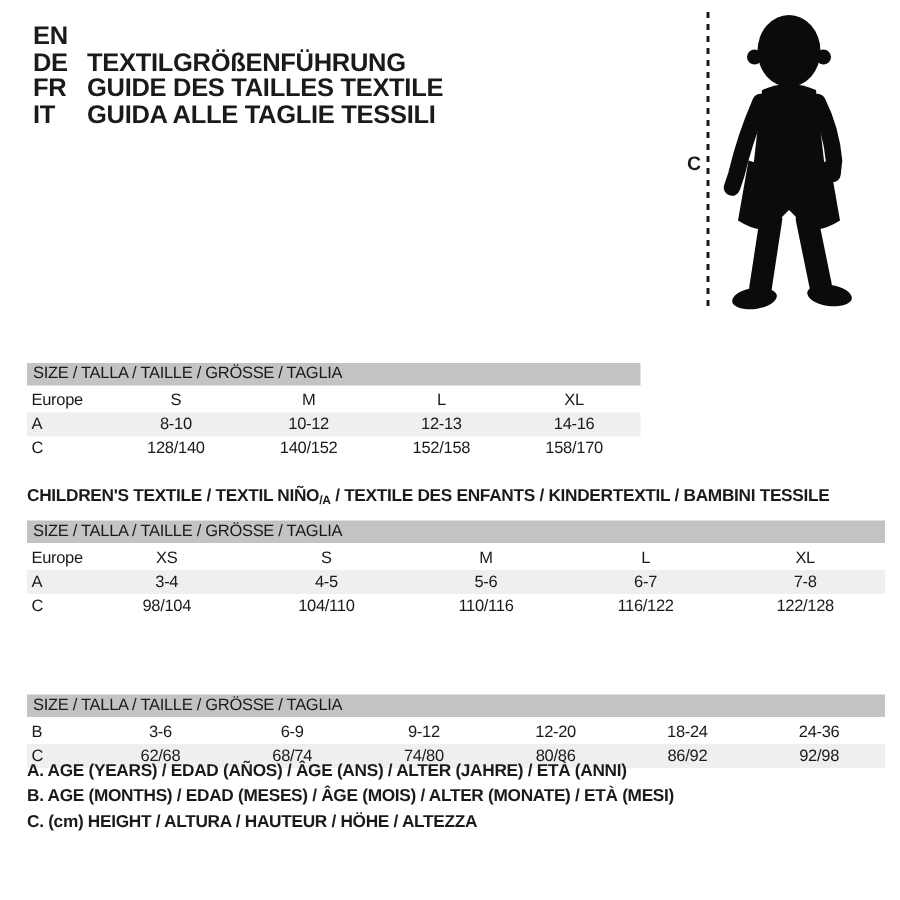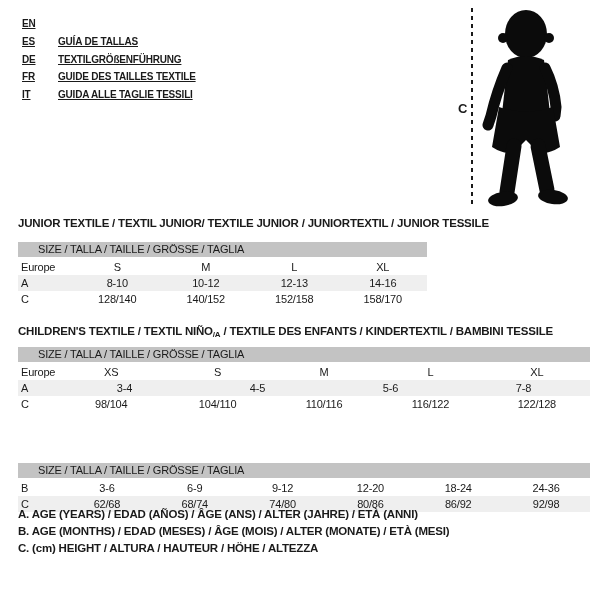--- a/index.html
+++ b/index.html
@@ -7,62 +7,58 @@
     --bar:#c3c3c3;
     --alt:#efefef;
     --ink:#1a1a1a;
   }
   *{margin:0;padding:0;box-sizing:border-box;}
   html,body{background:#fff;}
   body{font-family:"Liberation Sans","DejaVu Sans",sans-serif;color:var(--ink);}
   .canvas{position:relative;width:600px;height:600px;background:#fff;overflow:hidden;}
 
   
-  .langs{position:absolute;left:22px;top:15px;font-weight:bold;font-size:10px;letter-spacing:-0.2px;text-decoration:underline;}
+  .langs{position:absolute;left:22px;top:15px;font-weight:bold;font-size:17px;letter-spacing:-0.2px;}
   .lang-row{display:flex;height:17.7px;align-items:center;}
   .lang-code{width:36px;}
 
   
   .dotline{position:absolute;left:471px;top:8px;width:2px;height:198px;
     background:repeating-linear-gradient(to bottom,#1a1a1a 0 4px,transparent 4px 8px);}
   .c-label{position:absolute;left:458px;top:101px;font-weight:bold;font-size:13px;}
   .baby{position:absolute;left:478px;top:4px;}
 
   
   .sec-title{position:absolute;left:18px;font-weight:bold;font-size:11.5px;letter-spacing:-0.2px;white-space:nowrap;}
   .subsc{font-size:8px;vertical-align:-2px;}
 
   
   .table{position:absolute;left:18px;}
-  .size-bar{height:15px;line-height:15px;background:var(--bar);padding-left:20px;
+  .size-bar{height:15px;line-height:15px;background:var(--bar);padding-left:4px;
     font-size:11px;letter-spacing:-0.2px;margin-bottom:2px;}
-  .trow{display:flex;height:16px;line-height:16px;font-size:11px;letter-spacing:-0.2px;}
+  .trow{display:flex;height:16px;line-height:16px;font-size:11px;letter-spacing:-0.2px;justify-content:flex-end;}
   .trow.alt{background:var(--alt);}
   .lab{padding-left:3px;text-align:left;}
   .t-junior .lab{width:55px;}
   .t-children .lab{width:40px;}
   .t-babies .lab{width:45px;}
   .cell{flex:1;text-align:center;}
 
   
   .legend{position:absolute;left:18px;top:506px;font-weight:bold;font-size:11.5px;
     line-height:17px;letter-spacing:-0.2px;}
 </style>
 </head>
 <body>
 
 <div class="canvas">
 
   <div class="langs">
     <div class="lang-row">
       <span class="lang-code">EN</span>
-    </div>
-    <div class="lang-row">
-      <span class="lang-code">ES</span>
-      <span class="lang-label">GUÍA DE TALLAS</span>
     </div>
     <div class="lang-row">
       <span class="lang-code">DE</span>
       <span class="lang-label">TEXTILGRÖßENFÜHRUNG</span>
     </div>
     <div class="lang-row">
       <span class="lang-code">FR</span>
       <span class="lang-label">GUIDE DES TAILLES TEXTILE</span>
     </div>
     <div class="lang-row">
@@ -82,21 +78,20 @@
       <path d="M29,64 C22,80 17,95 13,112 L10,121" fill="none" stroke="#0b0b0b" stroke-width="11" stroke-linecap="round"></path>
       <path d="M67,64 C74,78 77,92 78,103 L77,112" fill="none" stroke="#0b0b0b" stroke-width="11" stroke-linecap="round"></path>
       <path d="M21,103 Q48,112 75,103 L82,143 Q68,152 59,147 L48,136 L37,147 Q28,152 14,143 Z"></path>
       <path d="M36,142 L29,188" fill="none" stroke="#0b0b0b" stroke-width="15" stroke-linecap="round"></path>
       <path d="M60,142 L69,186" fill="none" stroke="#0b0b0b" stroke-width="15" stroke-linecap="round"></path>
       <ellipse cx="25" cy="195" rx="15" ry="7" transform="rotate(-8 25 195)"></ellipse>
       <ellipse cx="75" cy="193" rx="15" ry="7" transform="rotate(8 75 193)"></ellipse>
     </g>
   </svg>
 
-  <div class="sec-title" style="top:217px">JUNIOR TEXTILE / TEXTIL JUNIOR/ TEXTILE JUNIOR / JUNIORTEXTIL / JUNIOR TESSILE</div>
   <div class="table t-junior" style="top:242px;width:409px">
     <div class="size-bar">SIZE / TALLA / TAILLE / GRÖSSE / TAGLIA</div>
     <div class="trow">
       <span class="lab">Europe</span>
       <span class="cell">S</span>
       <span class="cell">M</span>
       <span class="cell">L</span>
       <span class="cell">XL</span>
     </div>
     <div class="trow alt">
@@ -124,20 +119,21 @@
       <span class="cell">S</span>
       <span class="cell">M</span>
       <span class="cell">L</span>
       <span class="cell">XL</span>
     </div>
     <div class="trow alt">
       <span class="lab">A</span>
       <span class="cell">3-4</span>
       <span class="cell">4-5</span>
       <span class="cell">5-6</span>
+      <span class="cell">6-7</span>
       <span class="cell">7-8</span>
     </div>
     <div class="trow">
       <span class="lab">C</span>
       <span class="cell">98/104</span>
       <span class="cell">104/110</span>
       <span class="cell">110/116</span>
       <span class="cell">116/122</span>
       <span class="cell">122/128</span>
     </div>

